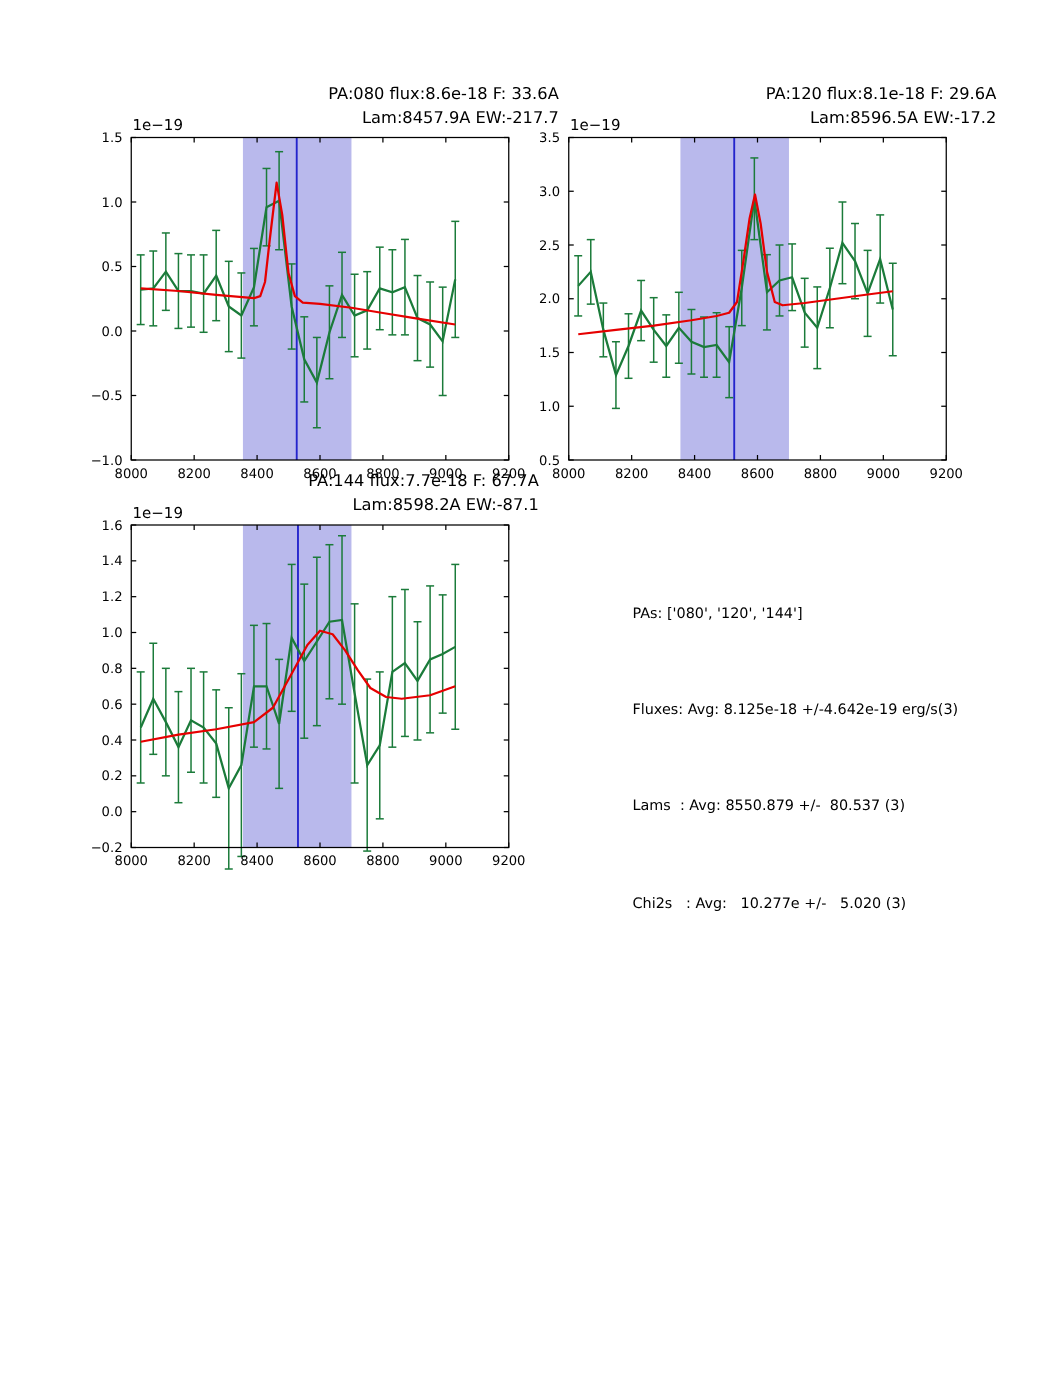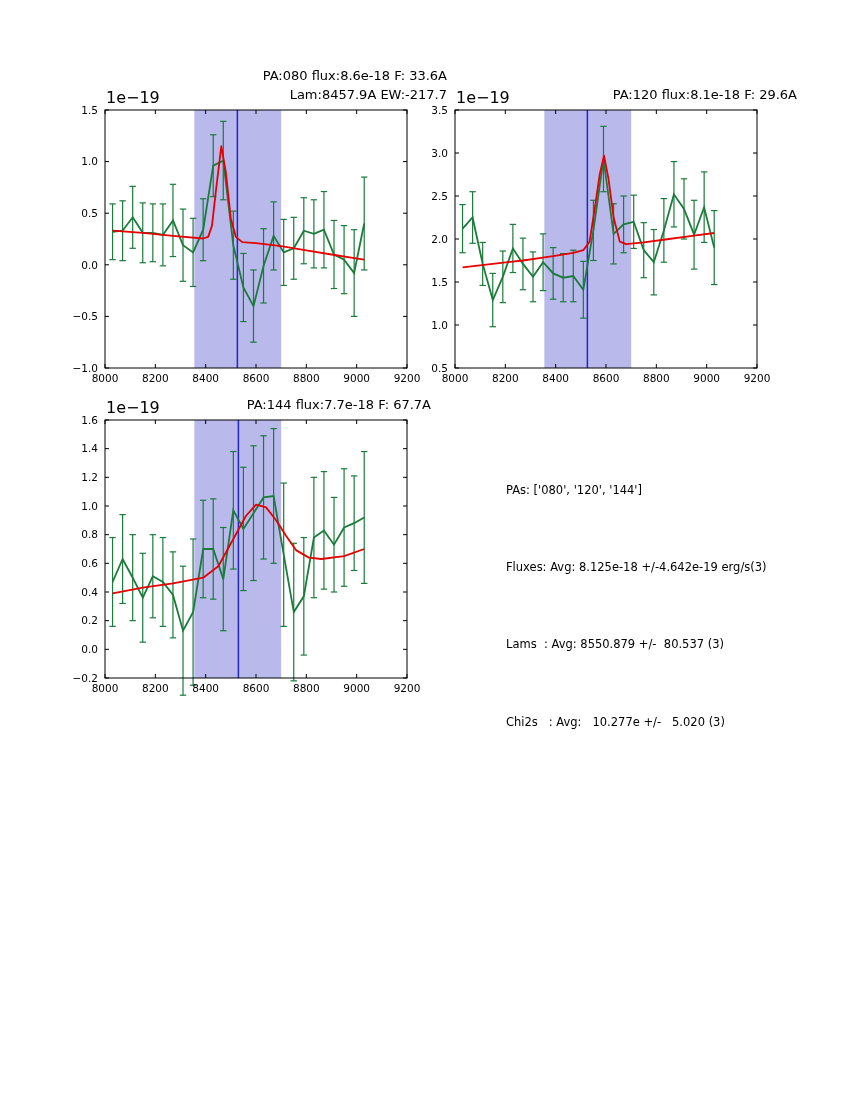--- a/index.html
+++ b/index.html
@@ -8,21 +8,21 @@
     font-family:"DejaVu Sans","Liberation Sans",sans-serif;color:#000;
     overflow:hidden;
   }
   .subplot{position:absolute;}
   .plot{position:absolute;left:0;top:0;overflow:visible;display:block;}
   .chart-title{
     position:absolute;left:-40px;right:-40px;bottom:100%;margin-bottom:5px;
     text-align:right;font-size:13px;line-height:1.45;white-space:nowrap;
   }
   .offset-label{
-    position:absolute;left:1px;bottom:100%;margin-bottom:3px;font-size:16px;
+    position:absolute;left:1px;bottom:100%;margin-bottom:3px;font-size:12px;
   }
   .tick{font-size:10.5px;fill:#000;}
   #summary{
     position:absolute;left:506px;top:426px;
     font-size:11.5px;line-height:25.8px;white-space:pre;
   }
 </style>
 </head>
 <body>
 
@@ -156,20 +156,21 @@
         <text x="-7" y="55.3" text-anchor="end" class="tick">1.0</text>
         <line x1="0" x2="4" y1="0" y2="0" stroke="#000000"></line>
         <line x1="298" x2="302" y1="0" y2="0" stroke="#000000"></line>
         <text x="-7" y="3.7" text-anchor="end" class="tick">1.5</text>
       </svg>
   </div>
 
   <div class="subplot" style="left:455px;top:110px;width:302px;height:258px;">
     <div class="chart-title">
       <div>PA:120 flux:8.1e-18 F: 29.6A</div>
+      <div>Lam:8596.5A EW:-17.2</div>
     </div>
     <div class="offset-label">1e−19</div>
     <svg class="plot" width="302" height="258">
         <rect x="89.34166666666667" y="0" width="86.82500000000002" height="258" fill="#b9b9ec"></rect>
         <line x1="132.37666666666667" x2="132.37666666666667" y1="0" y2="258" stroke="#2424cc" stroke-width="1.5"></line>
         <line x1="7.550000000000001" x2="7.550000000000001" y1="94.59999999999997" y2="142.76" stroke="#1b7b3a" stroke-width="1.2"></line>
         <line x1="4.3500000000000005" x2="10.75" y1="94.59999999999997" y2="94.59999999999997" stroke="#1b7b3a" stroke-width="1.2"></line>
         <line x1="4.3500000000000005" x2="10.75" y1="142.76" y2="142.76" stroke="#1b7b3a" stroke-width="1.2"></line>
         <line x1="17.616666666666667" x2="17.616666666666667" y1="81.70000000000002" y2="133.3" stroke="#1b7b3a" stroke-width="1.2"></line>
         <line x1="14.416666666666668" x2="20.816666666666666" y1="81.70000000000002" y2="81.70000000000002" stroke="#1b7b3a" stroke-width="1.2"></line>
@@ -290,20 +291,21 @@
         <text x="-7" y="46.7" text-anchor="end" class="tick">3.0</text>
         <line x1="0" x2="4" y1="0" y2="0" stroke="#000000"></line>
         <line x1="298" x2="302" y1="0" y2="0" stroke="#000000"></line>
         <text x="-7" y="3.7" text-anchor="end" class="tick">3.5</text>
       </svg>
   </div>
 
   <div class="subplot" style="left:105px;top:420px;width:286px;height:258px;">
     <div class="chart-title">
       <div>PA:144 flux:7.7e-18 F: 67.7A</div>
+      <div>Lam:8598.2A EW:-87.1</div>
     </div>
     <div class="offset-label">1e−19</div>
     <svg class="plot" width="302" height="258">
         <rect x="89.34166666666667" y="0" width="86.82500000000002" height="258" fill="#b9b9ec"></rect>
         <line x1="133.38333333333333" x2="133.38333333333333" y1="0" y2="258" stroke="#2424cc" stroke-width="1.5"></line>
         <line x1="7.550000000000001" x2="7.550000000000001" y1="117.53333333333333" y2="206.4" stroke="#1b7b3a" stroke-width="1.2"></line>
         <line x1="4.3500000000000005" x2="10.75" y1="117.53333333333333" y2="117.53333333333333" stroke="#1b7b3a" stroke-width="1.2"></line>
         <line x1="4.3500000000000005" x2="10.75" y1="206.4" y2="206.4" stroke="#1b7b3a" stroke-width="1.2"></line>
         <line x1="17.616666666666667" x2="17.616666666666667" y1="94.6" y2="183.46666666666664" stroke="#1b7b3a" stroke-width="1.2"></line>
         <line x1="14.416666666666668" x2="20.816666666666666" y1="94.6" y2="94.6" stroke="#1b7b3a" stroke-width="1.2"></line>

